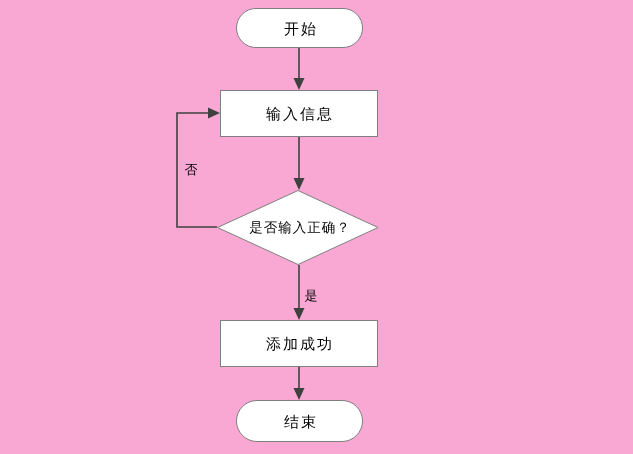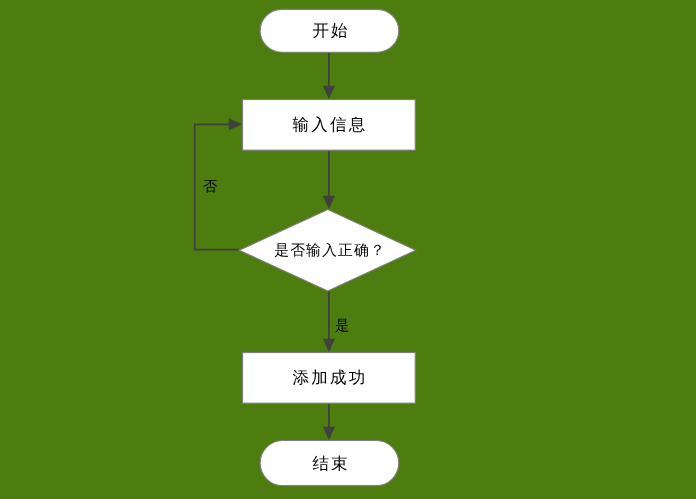--- a/index.html
+++ b/index.html
@@ -7,21 +7,21 @@
     padding: 0;
     background: #ffffff;
   }
   body {
     font-family: "Liberation Sans", "DejaVu Sans", sans-serif;
   }
   #canvas {
     position: relative;
     width: 633px;
     height: 454px;
-    background: #4d7c0f;
+    background: #f9a8d4;
     overflow: hidden;
   }
   #flow-svg {
     position: absolute;
     left: 0;
     top: 0;
     width: 633px;
     height: 454px;
   }
   .node-shape {

